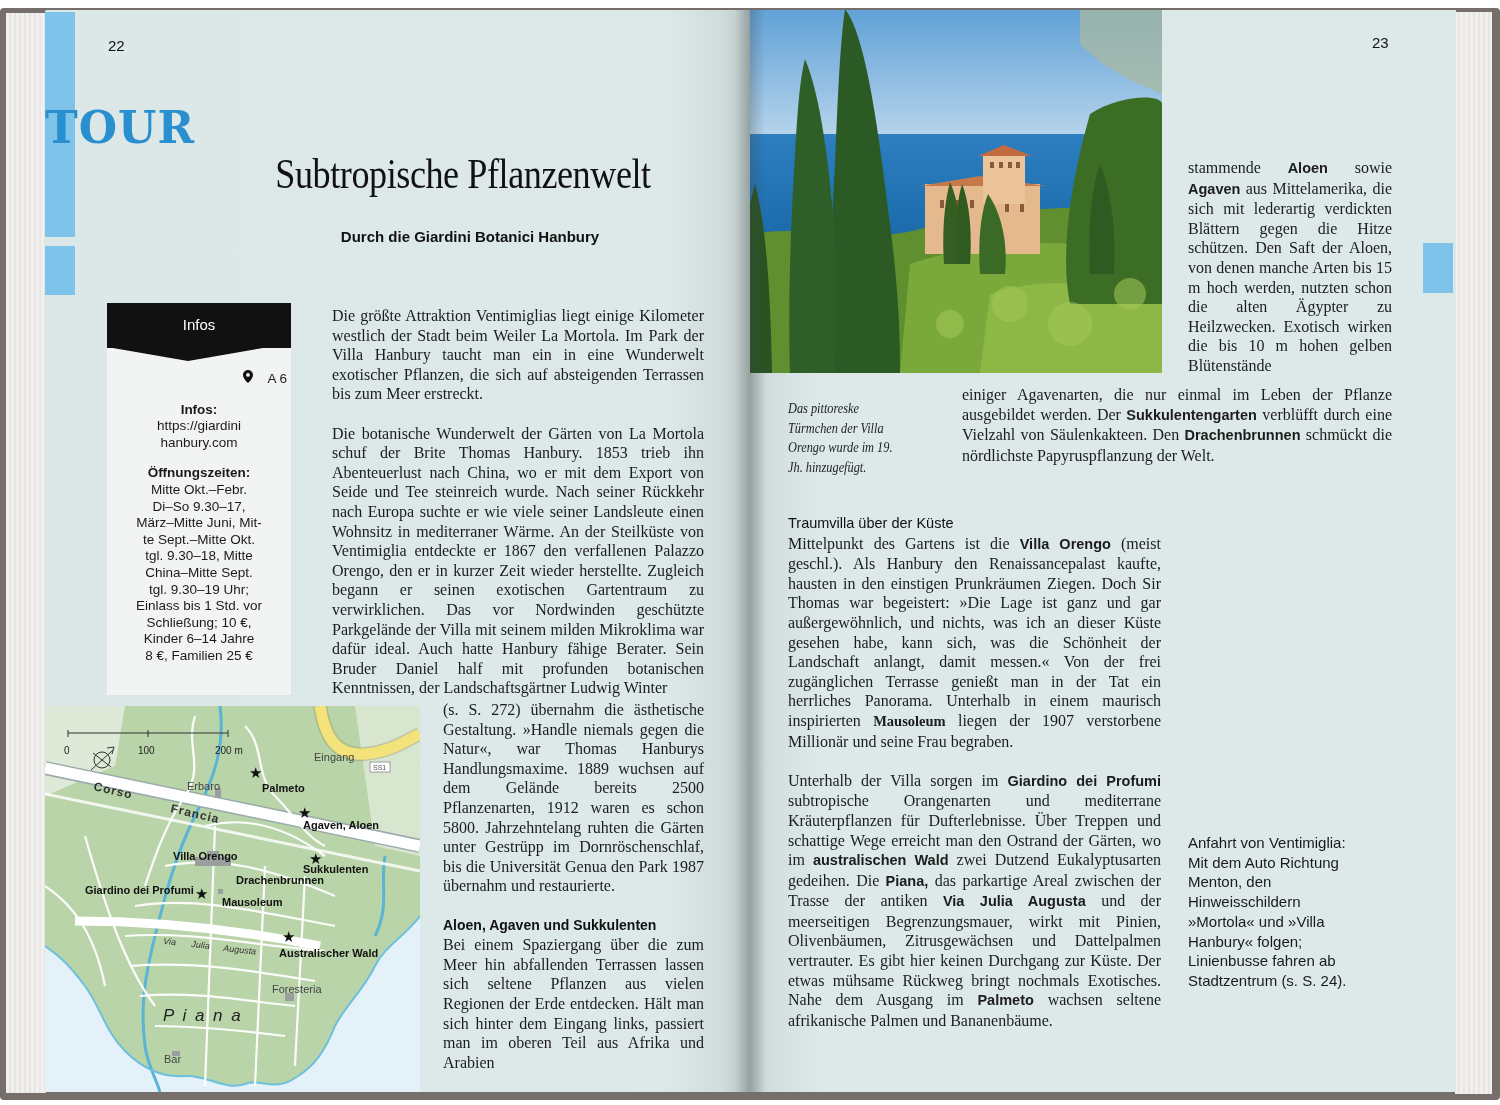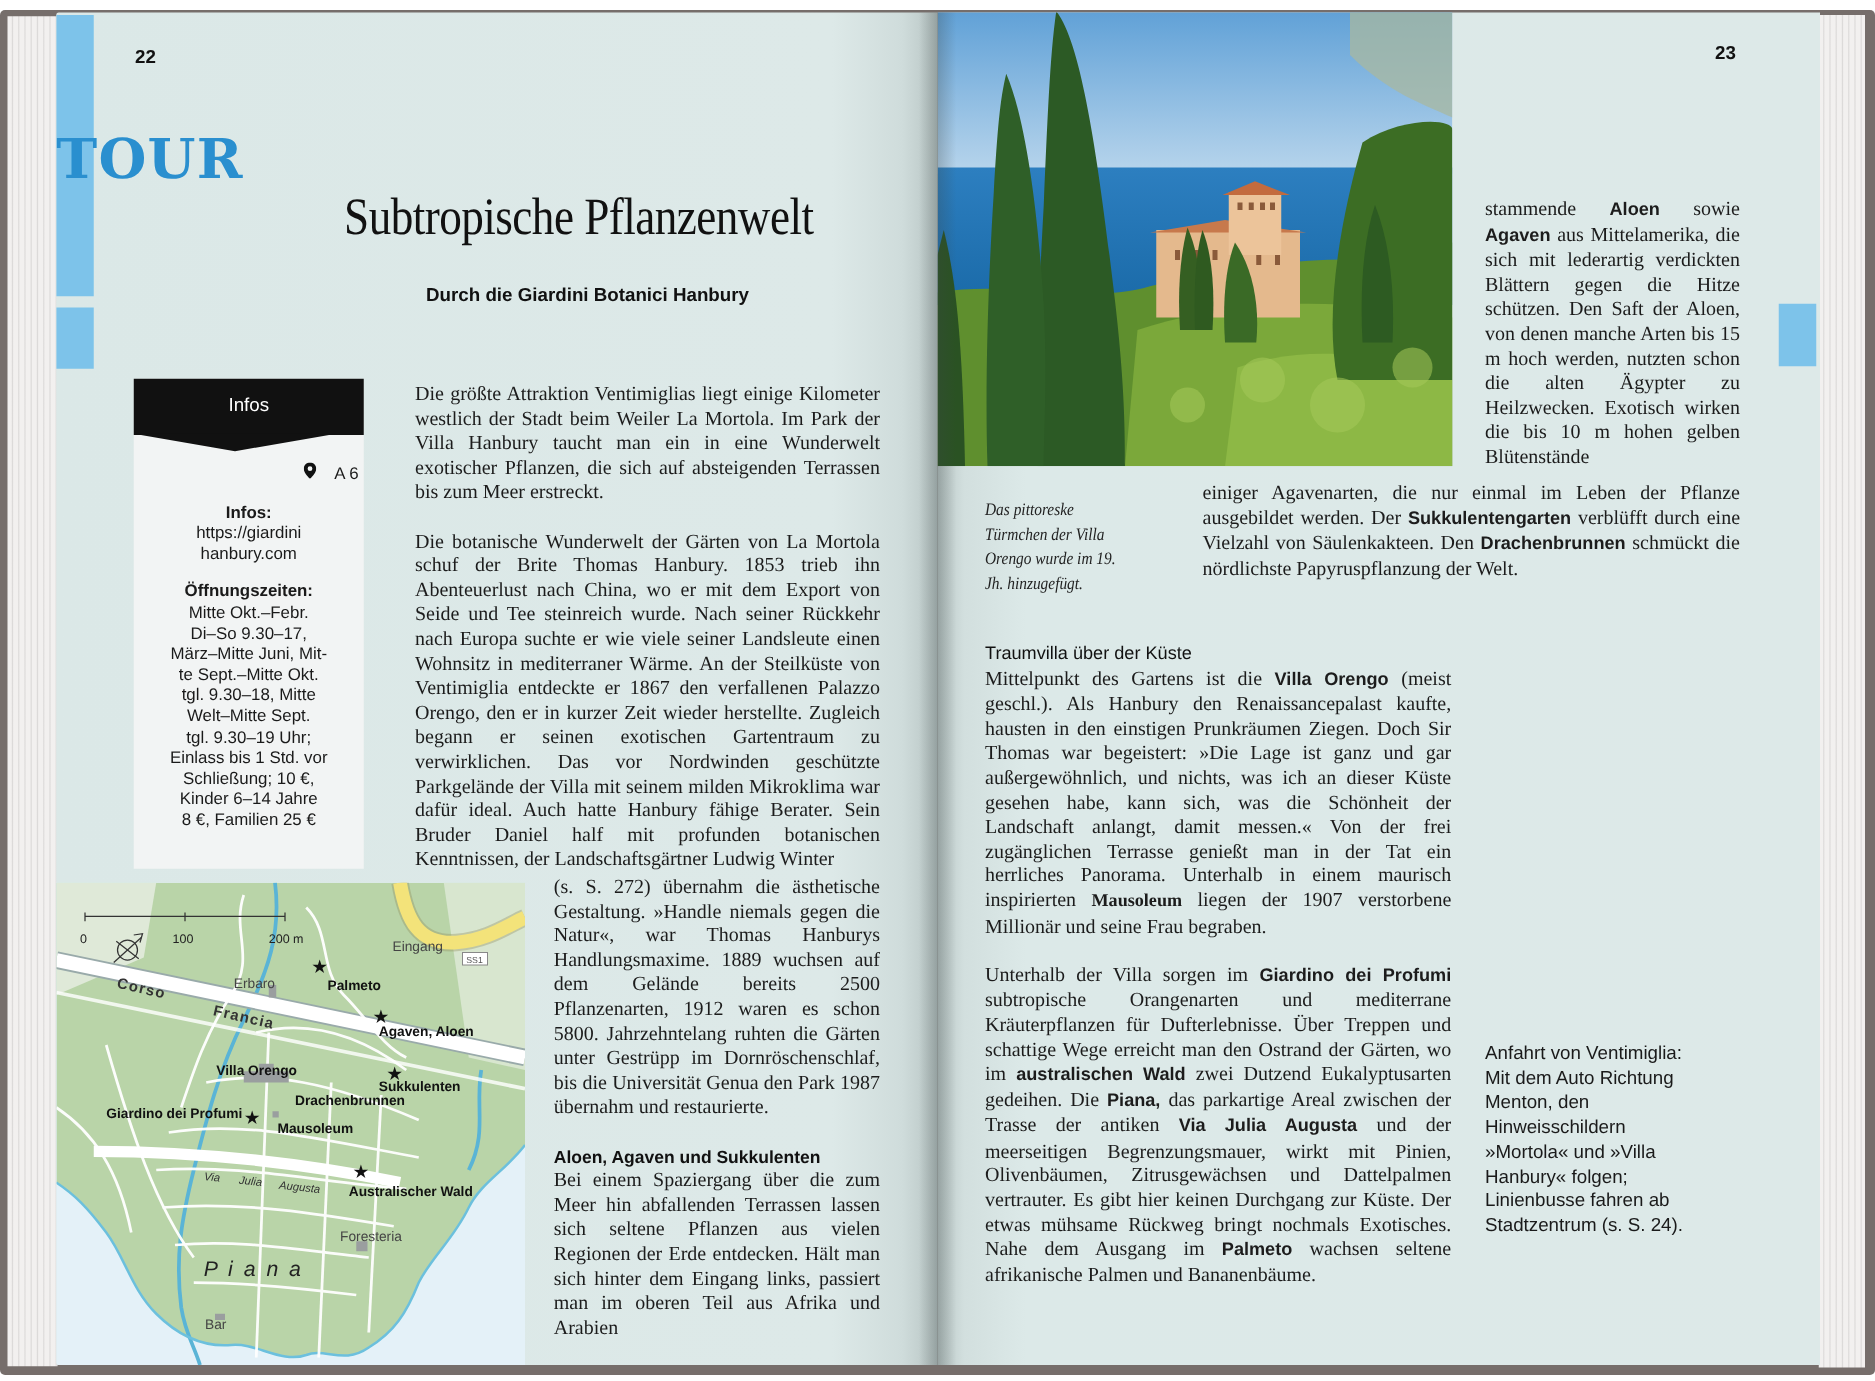--- a/index.html
+++ b/index.html
@@ -14,21 +14,21 @@
     background: repeating-linear-gradient(90deg, #f2f0ef 0px, #f2f0ef 3px, #dcdad9 4px, #f4f2f1 5px); }
 
   .page { position: absolute; top: 10px; height: 1082px; background: #dbe9e8; overflow: hidden; }
   .page-left { left: 45px; width: 705px; border-radius: 2px 0 0 2px;
     background: linear-gradient(90deg, #dbe8e7 0%, #dde9e8 88%, #cfdcdb 96%, #b7c4c3 100%); }
   .page-right { left: 750px; width: 706px;
     background: linear-gradient(90deg, #b9c6c5 0%, #d2dfde 3%, #dce9e8 10%, #dde9e8 100%); }
 
   .thumb { position: absolute; background: #7dc3ea; }
 
-  .pagenum { position: absolute; font-family: "Liberation Sans", sans-serif; font-weight: bold; font-size: 15px; color: #111; }
+  .pagenum { position: absolute; font-family: "Liberation Sans", sans-serif; font-weight: normal; font-size: 15px; color: #111; }
 
   .tour-label { position: absolute; left: 0; width: 770px; top: 92px; text-align: left; font-family: "DejaVu Serif", serif;
     font-weight: bold; font-size: 44px; color: #2a8fcf; letter-spacing: 1px; }
   .tour-title { position: absolute; left: 0; width: 836px; top: 140px; text-align: center; font-family: "Liberation Serif", serif;
     font-size: 42px; color: #111; transform: scaleX(0.86); transform-origin: 418px 0; letter-spacing: -0.5px; }
   .tour-sub { position: absolute; left: 160px; width: 530px; top: 218px; text-align: center; font-family: "Liberation Sans", sans-serif;
     font-weight: bold; font-size: 15px; color: #111; }
 
   
   .infobox { position: absolute; left: 62px; top: 293px; width: 184px; height: 392px; background: #f2f4f4; }
@@ -95,21 +95,21 @@
       <div>https://giardini</div>
       <div>hanbury.com</div>
       <div class="gap"></div>
       <div><b>Öffnungszeiten:</b></div>
       <div>
         <div>Mitte Okt.–Febr.</div>
         <div>Di–So 9.30–17,</div>
         <div>März–Mitte Juni, Mit-</div>
         <div>te Sept.–Mitte Okt.</div>
         <div>tgl. 9.30–18, Mitte</div>
-        <div>Welt–Mitte Sept.</div>
+        <div>China–Mitte Sept.</div>
         <div>tgl. 9.30–19 Uhr;</div>
         <div>Einlass bis 1 Std. vor</div>
         <div>Schließung; 10 €,</div>
         <div>Kinder 6–14 Jahre</div>
         <div>8 €, Familien 25 €</div>
       </div>
     </div>
   </div>
 
   <div class="body-text" style="left:287px; top:296px; width:372px;">

